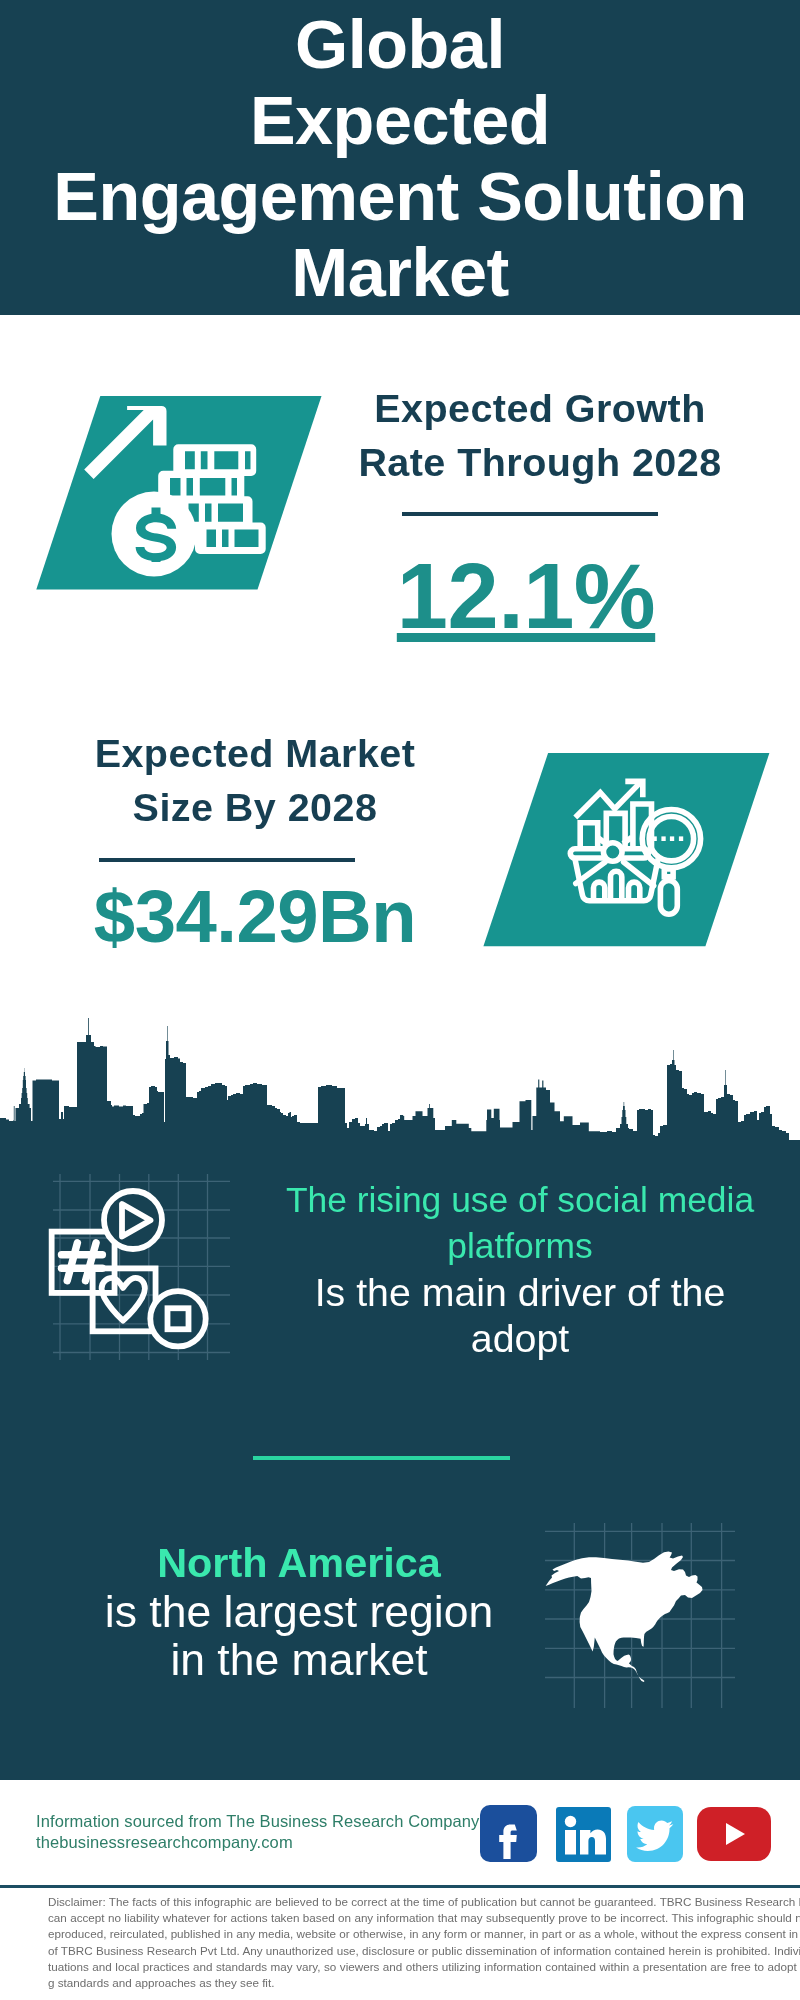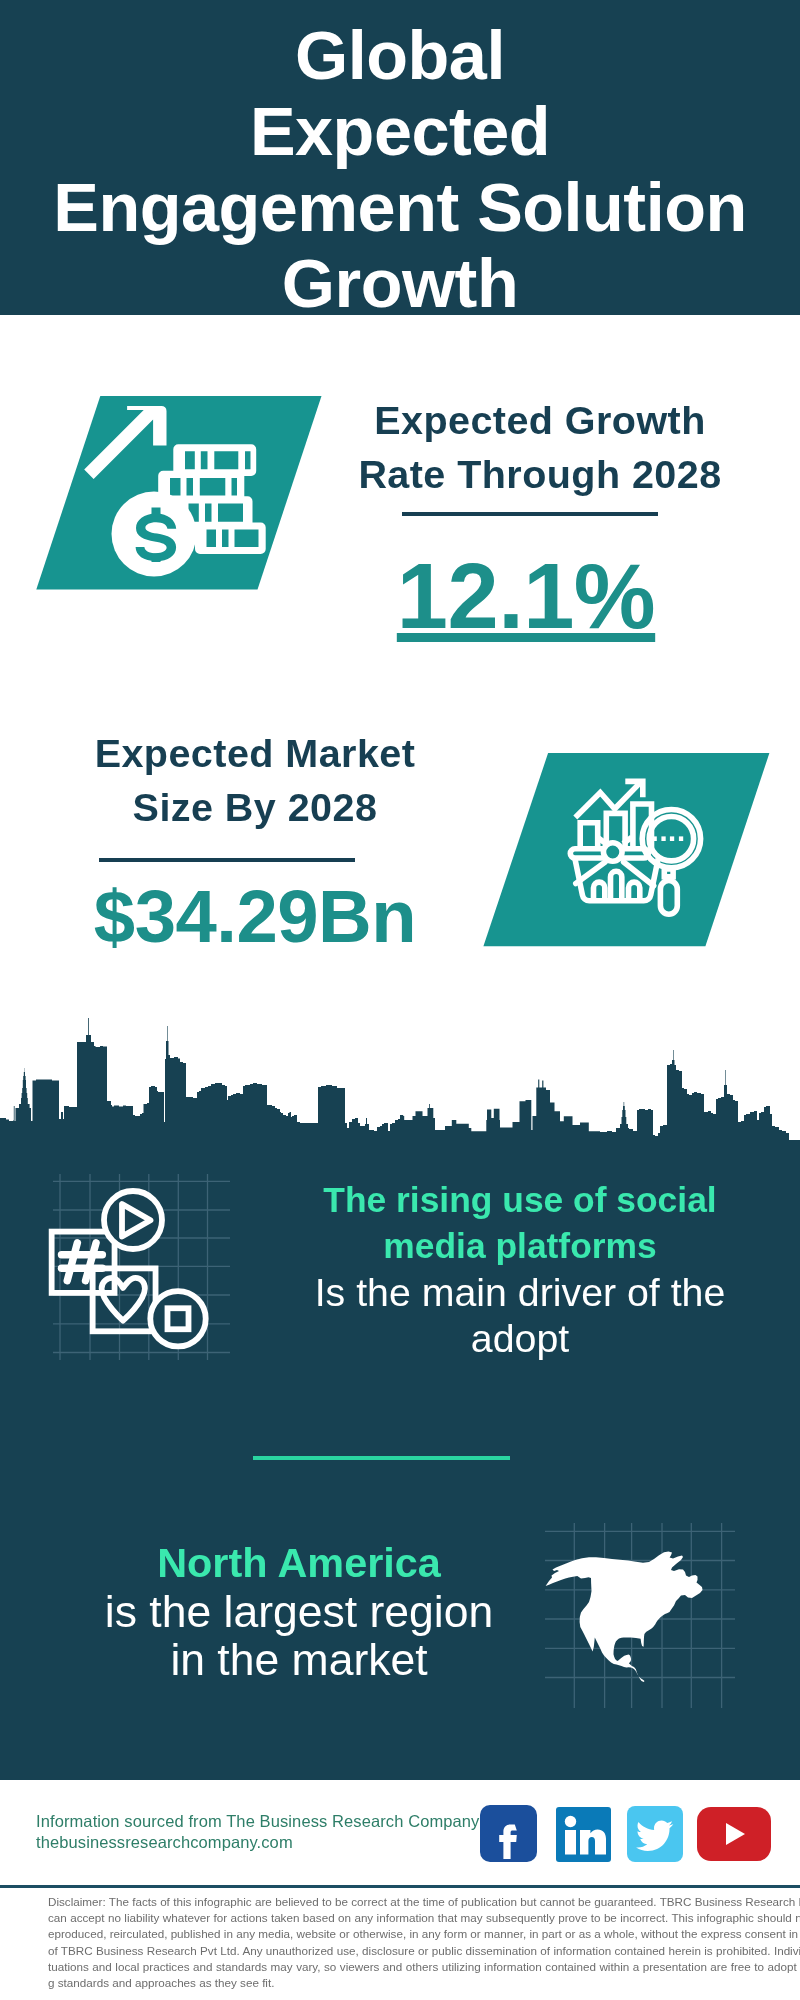--- a/index.html
+++ b/index.html
@@ -1,37 +1,37 @@
 <!DOCTYPE html>
 <html><head>
 <meta charset="utf-8">
 <style>
   *{margin:0;padding:0;box-sizing:border-box;}
   body{width:800px;height:2000px;background:#ffffff;font-family:"Liberation Sans",sans-serif;-webkit-font-smoothing:antialiased;}
   .page{position:relative;width:800px;height:2000px;overflow:hidden;background:#fff;}
   .header{position:absolute;left:0;top:0;width:800px;height:315px;background:#174152;}
-  .header-title{position:absolute;left:0;top:0;width:800px;text-align:center;color:#fff;font-weight:700;font-size:68.4px;line-height:76px;padding-top:17px;letter-spacing:-0.5px;}
+  .header-title{position:absolute;left:0;top:0;width:800px;text-align:center;color:#fff;font-weight:700;font-size:68.4px;line-height:76px;padding-top:6px;letter-spacing:-0.5px;}
 
   
   .tile{position:absolute;}
   #tile1{left:0px;top:393px;}
 
   
   .stat-label{position:absolute;color:#173f52;font-weight:700;font-size:39.5px;line-height:54px;text-align:center;letter-spacing:0.45px;}
   .stat-rule{position:absolute;background:#173f52;height:4px;}
   .stat-value{position:absolute;color:#1d8f8a;font-weight:700;font-size:92px;line-height:100px;text-align:center;letter-spacing:-0.5px;}
-  #stat1label{left:340px;top:381px;width:400px;margin-top:12px;}
+  #stat1label{left:340px;top:381px;width:400px;}
   #stat1rule{left:402px;top:512px;width:256px;}
   #stat1value{left:326px;top:546px;width:400px;text-decoration:underline;}
   #tile2{left:430px;top:750px;}
   .dark-sec{position:absolute;left:0;top:1140px;width:800px;height:640px;background:#174152;}
   .skyline{position:absolute;left:0;top:1010px;}
   .icon-social{position:absolute;left:40px;top:1170px;}
   .driver-text{position:absolute;left:280px;top:1177px;width:480px;text-align:center;font-size:37px;line-height:46px;}
-  .driver-text .hl{color:#3AE8AE;font-weight:700;font-size:35.4px;}
+  .driver-text .hl{color:#3AE8AE;font-weight:400;font-size:35.4px;}
   .driver-text .rs{color:#ffffff;font-weight:400;font-size:39.3px;}
   .footer{position:absolute;left:36px;top:1811px;color:#2e7e68;font-size:16.5px;line-height:21.3px;letter-spacing:0.1px;}
   .soc{position:absolute;display:block;}
   .fb{left:480px;top:1805px;}
   .li{left:556px;top:1807px;}
   .tw{left:627px;top:1806px;}
   .yt{left:697px;top:1807px;}
   .disclaimer{position:absolute;left:8px;top:1894px;width:787px;color:#6d6d6d;font-size:11.68px;line-height:16.2px;text-align:justify;word-break:break-all;margin-left:40px;}
   .disc-rule{position:absolute;left:0;top:1885px;width:800px;height:3px;background:#1c4e63;}
   .icon-map{position:absolute;left:545px;top:1520px;}
@@ -45,21 +45,21 @@
 </style>
 </head>
 <body>
 
 <div class="page">
   <div class="header">
     <div class="header-title">
       <div>Global</div>
       <div>Expected</div>
       <div>Engagement Solution</div>
-      <div>Growth</div>
+      <div>Market</div>
     </div>
   </div>
 
   <svg class="tile" id="tile1" width="340" height="210" viewBox="0 0 340 210">
     <polygon points="100.3,3 321.5,3 257.5,196.5 36.3,196.5" fill="#179490"></polygon>
     <g fill="#ffffff">
       <path d="M127.1 12.9 h34.4 a5 5 0 0 1 5 5 v34.7 h-13.4 v-26.1 l-59.5 59.5 l-9.4 -9.4 l59.5 -59.5 h-16.6 z"></path>
       <path d="M178.3 51.2 h72.9 a5 5 0 0 1 5 5 v21.8 a5 5 0 0 1 -5 5 h-72.9 a5 5 0 0 1 -5 -5 v-21.8 a5 5 0 0 1 5 -5 z
                M185 58.3 v18 h9.8 v-18 z  M200.8 58.3 v18 h6.7 v-18 z  M214.3 58.3 v18 h24 v-18 z  M245 58.3 v18 h5.5 v-18 z"></path>
       <path d="M163.2 77.8 h76.1 a5 5 0 0 1 5 5 v22 a5 5 0 0 1 -5 5 h-76.1 a5 5 0 0 1 -5 -5 v-22 a5 5 0 0 1 5 -5 z

